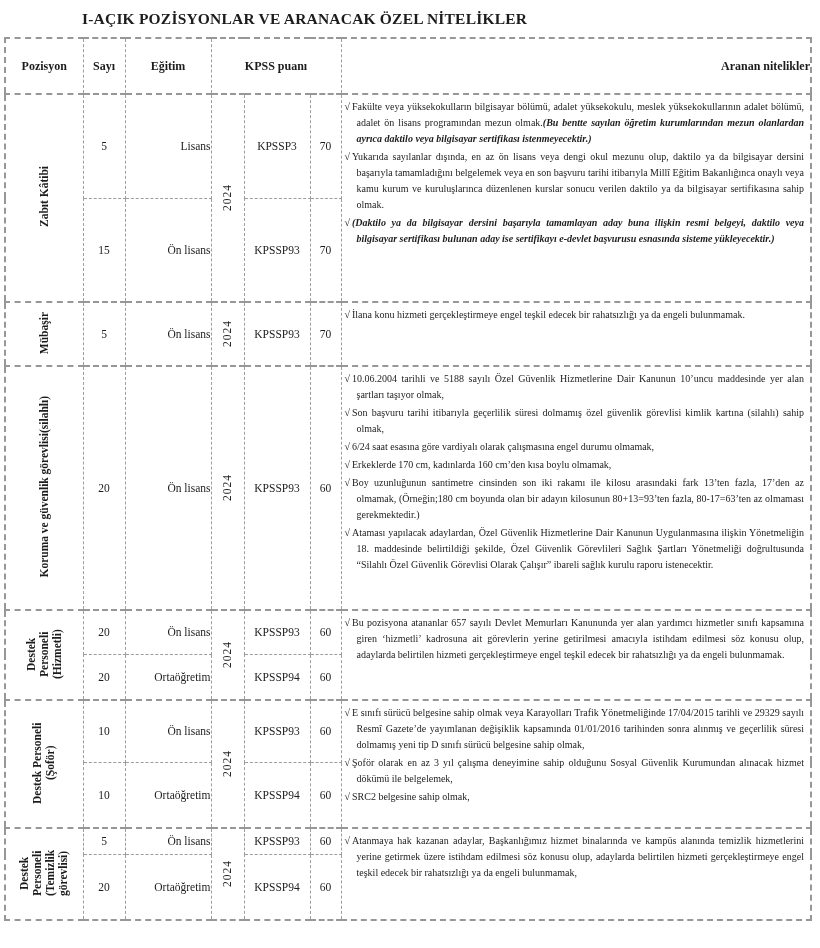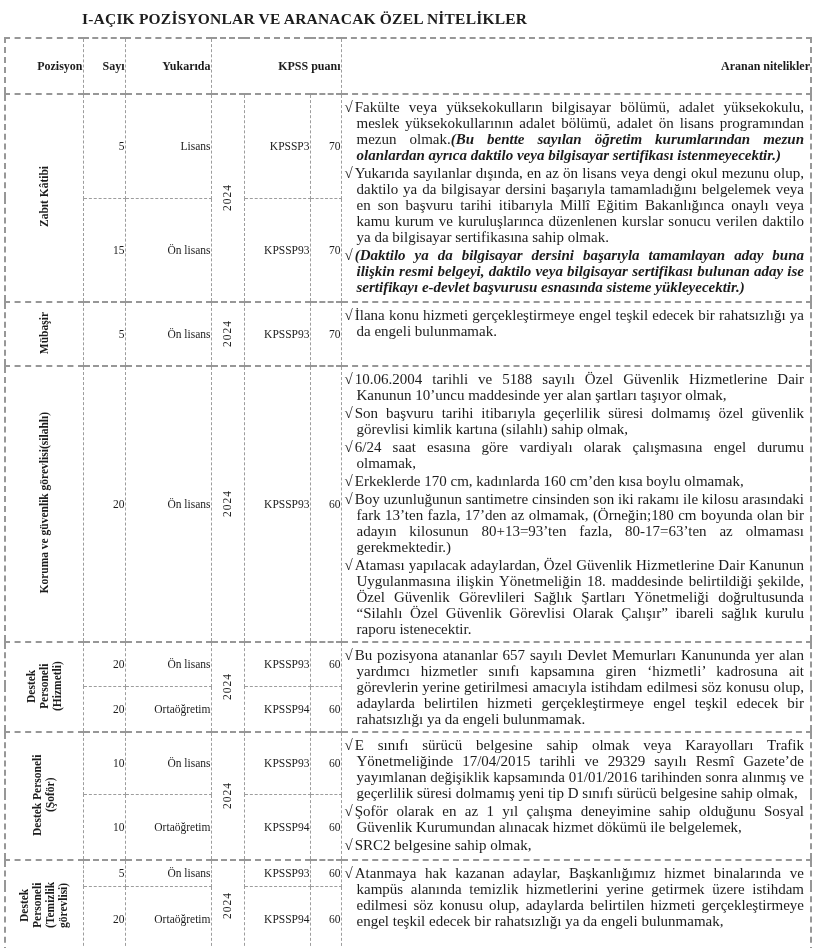--- a/index.html
+++ b/index.html
@@ -3,29 +3,29 @@
 <meta charset="utf-8">
 <style>
   html,body{margin:0;padding:0;background:#fff;}
   body{width:820px;height:948px;color:#1c1c1c;font-family:"Liberation Serif","DejaVu Serif",serif;overflow:hidden;}
   .page{padding:6px 8px 0 4px;}
   .title{font-size:15.5px;font-weight:bold;margin:4px 0 9px 78px;letter-spacing:.2px;white-space:nowrap;}
   table.tbl{border-collapse:collapse;table-layout:fixed;width:806px;border:2px dashed #979797;}
   .tbl td,.tbl th{border:1px dashed #9d9d9d;padding:0;vertical-align:middle;font-size:11.5px;overflow:hidden;}
   .tbl th{font-weight:bold;font-size:12px;}
   tr.gs>td{border-top:2px dashed #979797;}
-  .cc{text-align:right;}
+  .cc{text-align:center;}
   .cl{text-align:right;padding-left:8px;}
   .vert{writing-mode:vertical-rl;transform:rotate(180deg);display:inline-block;font-weight:bold;font-size:11.5px;line-height:13px;text-align:center;}
   td.pozc,td.yearc{text-align:center;}
   .yearv{font-weight:normal;letter-spacing:1px;}
   .vh100{height:100px;}
   .vh80{height:80px;}
   .vh72{height:72px;}
-  td.nite{vertical-align:top;text-align:justify;padding:3px 6px 2px 3px;line-height:16px;font-size:15px;}
+  td.nite{vertical-align:top;text-align:justify;padding:3px 6px 2px 3px;line-height:16px;font-size:10px;}
   .bullet{padding-left:12px;text-indent:-12px;margin:1px 0 2px 0;}
   .tick{margin-right:2px;}
   .em{font-weight:bold;font-style:italic;}
   
   tr.h56{height:56px;} tr.h104{height:104px;} tr.h64{height:64px;} tr.h244{height:244px;}
   tr.h44{height:44px;} tr.h46{height:46px;} tr.h62{height:62px;} tr.h66{height:66px;} tr.h26{height:26px;}
 </style>
 </head>
 <body>
 
@@ -40,21 +40,21 @@
       <col style="width:33px">
         <col style="width:66px">
         <col style="width:31px">
         <col style="width:470px">
     </colgroup>
 
     <tbody>
         <tr class="h56">
       <th class="cc">Pozisyon</th>
       <th class="cc">Sayı</th>
-      <th class="cc">Yukarıda</th>
+      <th class="cc">Eğitim</th>
       <th class="cc" colspan="3">KPSS puanı</th>
       <th class="cl">Aranan nitelikler</th>
     </tr>
 
     <tr class="h104 gs">
       <td class="pozc" rowspan="2"><span class="vert">Zabıt Kâtibi</span></td>
       <td class="cc">5</td>
       <td class="cl">Lisans</td>
       <td class="yearc" rowspan="2"><span class="vert yearv">2024</span></td>
       <td class="cc">KPSSP3</td>
@@ -121,21 +121,21 @@
 
     <tr class="h62 gs">
       <td class="pozc" rowspan="2"><span class="vert vh100">Destek Personeli (Şoför)</span></td>
       <td class="cc">10</td>
       <td class="cl">Ön lisans</td>
       <td class="yearc" rowspan="2"><span class="vert yearv">2024</span></td>
       <td class="cc">KPSSP93</td>
       <td class="cc">60</td>
       <td class="nite" rowspan="2">
         <div class="bullet"><span class="tick">√</span><span>E sınıfı sürücü belgesine sahip olmak veya Karayolları Trafik Yönetmeliğinde 17/04/2015 tarihli ve 29329 sayılı Resmî Gazete’de yayımlanan değişiklik kapsamında 01/01/2016 tarihinden sonra alınmış ve geçerlilik süresi dolmamış yeni tip D sınıfı sürücü belgesine sahip olmak,</span></div>
-        <div class="bullet"><span class="tick">√</span><span>Şoför olarak en az 1 yıl çalışma deneyimine sahip olduğunu Sosyal Güvenlik Kurumundan alınacak hizmet dökümü ile belgelemek,</span></div>
+        <div class="bullet"><span class="tick">√</span><span>Şoför olarak en az 3 yıl çalışma deneyimine sahip olduğunu Sosyal Güvenlik Kurumundan alınacak hizmet dökümü ile belgelemek,</span></div>
         <div class="bullet"><span class="tick">√</span><span>SRC2 belgesine sahip olmak,</span></div>
       </td>
     </tr>
     <tr class="h66">
       <td class="cc">10</td>
       <td class="cl">Ortaöğretim</td>
       <td class="cc">KPSSP94</td>
       <td class="cc">60</td>
     </tr>
 

